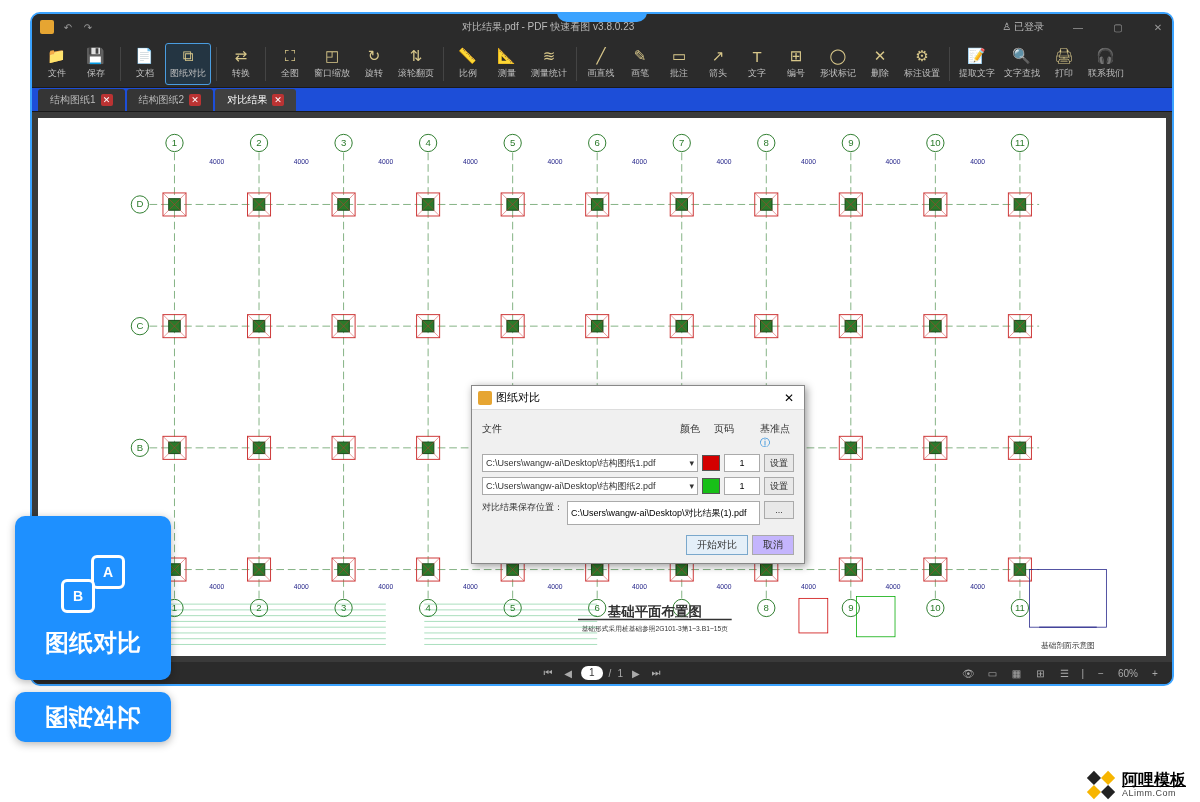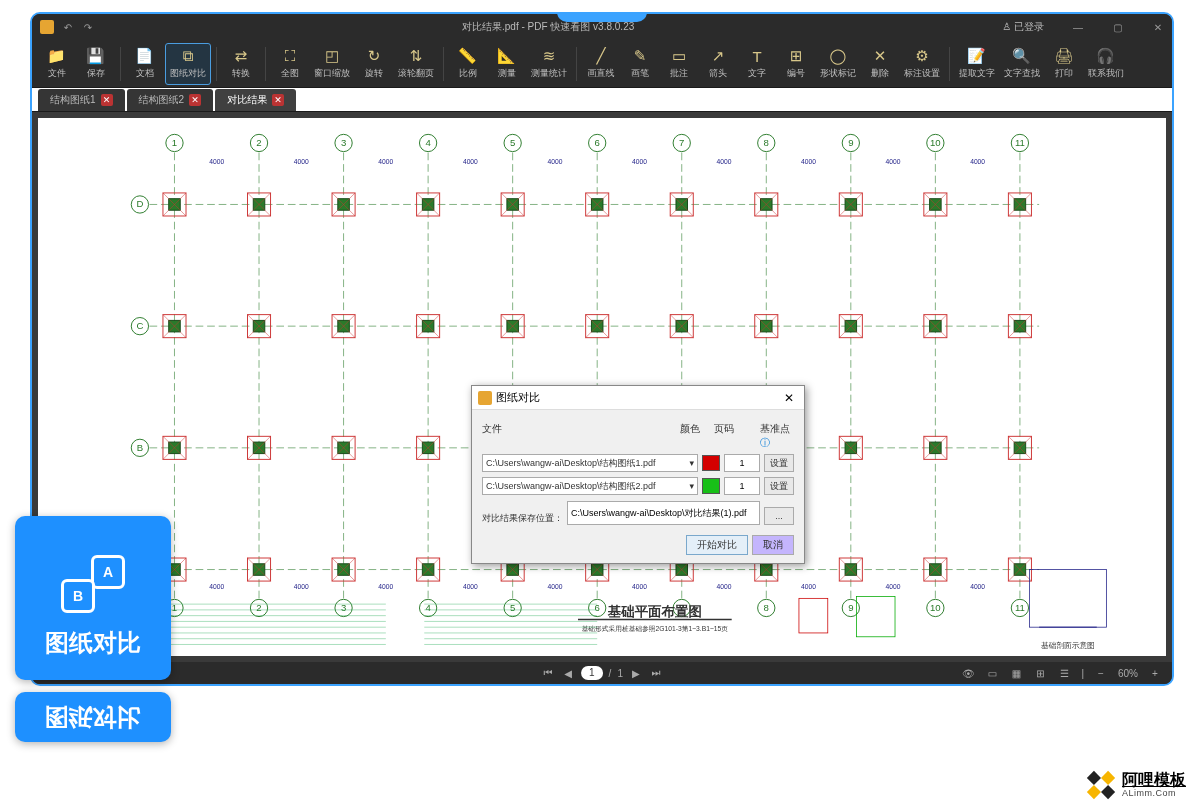--- a/index.html
+++ b/index.html
@@ -19,21 +19,21 @@
 .titlebar-center { text-align: center; flex: 1; }
 .titlebar-right { display: flex; gap: 28px; align-items: center; }
 
 .toolbar { height: 48px; background: #2b2b2b; display: flex; align-items: center; padding: 0 6px; gap: 1px; border-bottom: 1px solid #1a1a1a; }
 .toolbar-item { display: flex; flex-direction: column; align-items: center; justify-content: center; min-width: 38px; height: 42px; color: #bfbfbf; cursor: pointer; padding: 2px 4px; border-radius: 3px; }
 .toolbar-item.active { border: 1px solid #4a9de0; background: #243542; }
 .toolbar-icon { width: 18px; height: 18px; font-size: 15px; display: flex; align-items: center; justify-content: center; color: #d8c78a; }
 .toolbar-label { font-size: 9px; margin-top: 2px; white-space: nowrap; }
 .toolbar-sep { width: 1px; height: 34px; background: #444; margin: 0 4px; }
 
-.tabbar { height: 24px; background: #ffffff; display: flex; align-items: flex-end; padding-left: 6px; border-bottom: 1px solid #1a1a1a; }
+.tabbar { height: 24px; background: #1d4ed8; display: flex; align-items: flex-end; padding-left: 6px; border-bottom: 1px solid #1a1a1a; }
 .tab { height: 22px; padding: 0 12px; font-size: 10px; color: #bbb; display: flex; align-items: center; gap: 5px; cursor: pointer; background: #353535; margin-right: 2px; border-radius: 3px 3px 0 0; }
 .tab.active { background: #404040; color: #fff; }
 .tab-close { width: 12px; height: 12px; background: #b33; color: #fff; font-size: 9px; display: flex; align-items: center; justify-content: center; border-radius: 2px; }
 
 .canvas-area { flex: 1; background: #3a3a3a; position: relative; display: flex; overflow: hidden; }
 .drawing { margin: 6px; background: #fff; flex: 1; position: relative; overflow: hidden; }
 .drawing svg { width: 100%; height: 100%; }
 .grid-label { font-family: Arial; font-size: 10px; }
 
 .dialog { position: absolute; top: 273px; left: 439px; width: 334px; background: #f0f0f0; border: 1px solid #888; box-shadow: 2px 2px 8px rgba(0,0,0,0.4); z-index: 10; }
@@ -45,21 +45,21 @@
 .dialog-row { display: flex; align-items: center; gap: 4px; margin-bottom: 5px; }
 .dialog-headers { display: flex; gap: 4px; font-size: 10px; margin: 4px 0; }
 .dialog-headers .h1 { flex: 1; }
 .dialog-headers .h2 { width: 30px; }
 .dialog-headers .h3 { width: 42px; }
 .dialog-headers .h4 { width: 34px; }
 .file-select { flex: 1; height: 18px; border: 1px solid #aaa; background: #fff; font-size: 9px; padding: 5px 3px; display: flex; align-items: center; justify-content: space-between; }
 .color-swatch { width: 18px; height: 16px; border: 1px solid #555; }
 .page-input { width: 36px; height: 18px; border: 1px solid #aaa; background: #fff; font-size: 9px; text-align: center; }
 .set-btn { width: 30px; height: 18px; border: 1px solid #aaa; background: #e8e8e8; font-size: 9px; cursor: pointer; display: flex; align-items: center; justify-content: center; }
-.dialog-save-row { display: flex; align-items: flex-end; gap: 4px; margin-top: 6px; font-size: 9px; }
+.dialog-save-row { display: flex; align-items: flex-start; gap: 4px; margin-top: 6px; font-size: 9px; }
 .dialog-save-row input { flex: 1; height: 24px; border: 1px solid #aaa; font-size: 9px; padding: 0 3px; }
 .dialog-buttons { display: flex; justify-content: flex-end; gap: 4px; margin-top: 10px; }
 .dlg-btn { padding: 2px 10px; border: 1px solid #7aa8cc; background: #e4eff8; font-size: 10px; cursor: pointer; }
 .dlg-btn.sec { background: #c4b5fd; border-color: #aaa; }
 
 .statusbar { height: 22px; background: #2b2b2b; display: flex; align-items: center; justify-content: space-between; color: #aaa; font-size: 10px; padding: 0 10px; }
 .status-center { display: flex; align-items: center; gap: 6px; position: absolute; left: 50%; transform: translateX(-50%); }
 .status-icon { width: 14px; height: 14px; display: inline-flex; align-items: center; justify-content: center; cursor: pointer; }
 .page-pill { background: #fff; color: #333; border-radius: 8px; padding: 0 8px; height: 14px; line-height: 14px; }
 .status-right { display: flex; gap: 10px; align-items: center; }

